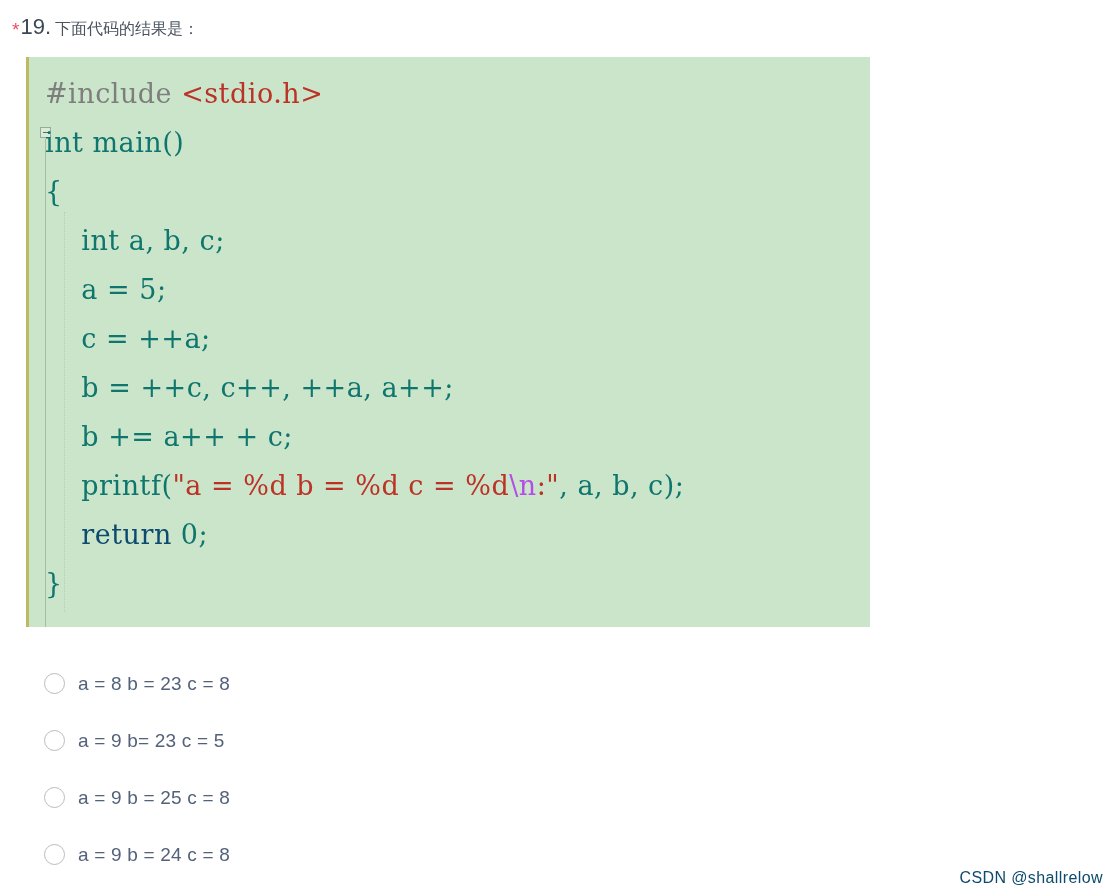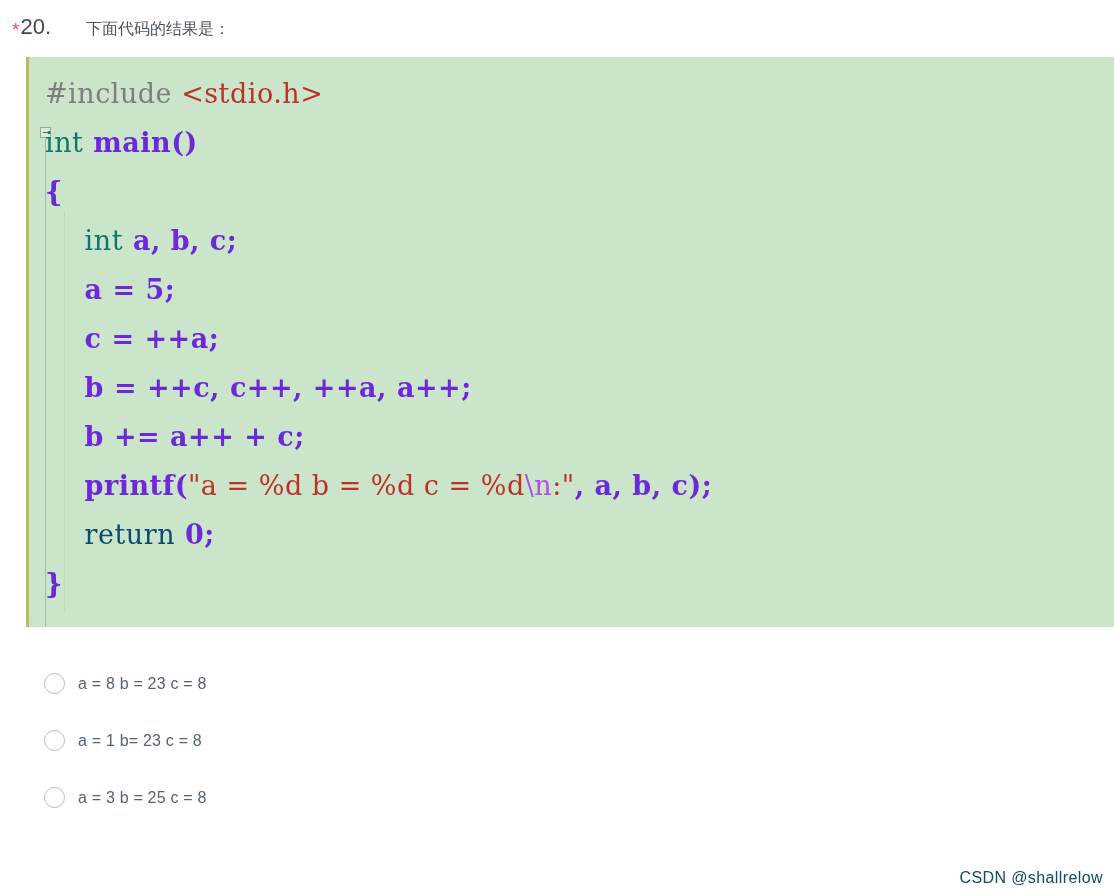--- a/index.html
+++ b/index.html
@@ -37,29 +37,28 @@
     color: #3c4858;
     font-size: 22px;
     font-family: "Liberation Sans", sans-serif;
     letter-spacing: 0px;
     margin-right: 4px;
   }
   #question-text {
     color: #4a5360;
     font-size: 16px;
     font-family: "Liberation Sans", sans-serif;
-    margin-left: 31px;
   }
 
   
   #code-block {
     position: absolute;
     left: 26px;
     top: 57px;
-    width: 1088px;
+    width: 844px;
     height: 570px;
     background: #cbe5cb;
     border-left: 3px solid #bcbc5e;
     box-sizing: border-box;
     overflow: hidden;
   }
   
   #fold-line {
     position: absolute;
     left: 16px;
@@ -106,21 +105,21 @@
     line-height: 49px;
     white-space: pre;
     color: #1d1d1d;
     letter-spacing: 0.5px;
   }
   .code-line { height: 49px; }
   .tok-pre     { color: #7e7e7e; }   
   .tok-header  { color: #bb3327; }   
   .tok-kw      { color: #0f766e; }   
   .tok-kw2     { color: #0c4a6e; }   
-  .tok-plain   { color: #6d28d9; font-weight: bold; }
+  .tok-plain   { color: #0f766e; }
   .tok-str     { color: #bb3327; }   
   .tok-esc     { color: #b64ce8; }   
 
   
   #options {
     position: absolute;
     left: 44px;
     top: 655px;
     width: 800px;
   }
@@ -134,60 +133,64 @@
     height: 21px;
     border: 1px solid #b9bcc0;
     border-radius: 50%;
     background: #ffffff;
     box-sizing: border-box;
     flex: 0 0 auto;
     margin-right: 13px;
   }
   .option-label {
     color: #53627a;
-    font-size: 16px;
+    font-size: 19px;
     font-family: "Liberation Sans", sans-serif;
     letter-spacing: 0.2px;
   }
 
   
   #watermark {
     position: absolute;
     right: 12px;
     bottom: 8px;
     color: #0c4a6e;
     font-size: 16px;
     font-family: "Liberation Sans", sans-serif;
     letter-spacing: 0.4px;
   }
 </style>
 </head>
 <body>
 
 <div id="question-header">
   <span id="required-asterisk">*</span>
-  <span id="question-number">20.</span>
+  <span id="question-number">19.</span>
   <span id="question-text">下面代码的结果是：</span>
 </div>
 
 <div id="code-block">
   <div id="fold-line"></div>
   <div id="indent-guide"></div>
   <div id="fold-toggle"></div>
   <div class="code-lines" id="code-lines"><div class="code-line"><span class="tok-pre">#include </span><span class="tok-header">&lt;stdio.h&gt;</span></div><div class="code-line"><span class="tok-kw">int</span><span class="tok-plain"> main()</span></div><div class="code-line"><span class="tok-plain">{</span></div><div class="code-line"><span class="tok-plain">    </span><span class="tok-kw">int</span><span class="tok-plain"> a, b, c;</span></div><div class="code-line"><span class="tok-plain">    a = 5;</span></div><div class="code-line"><span class="tok-plain">    c = ++a;</span></div><div class="code-line"><span class="tok-plain">    b = ++c, c++, ++a, a++;</span></div><div class="code-line"><span class="tok-plain">    b += a++ + c;</span></div><div class="code-line"><span class="tok-plain">    printf(</span><span class="tok-str">"a = %d b = %d c = %d</span><span class="tok-esc">\n</span><span class="tok-str">:"</span><span class="tok-plain">, a, b, c);</span></div><div class="code-line"><span class="tok-plain">    </span><span class="tok-kw2">return</span><span class="tok-plain"> 0;</span></div><div class="code-line"><span class="tok-plain">}</span></div></div>
 </div>
 
 <div id="options">
     <div class="option-row">
       <span class="radio"></span>
       <span class="option-label">a = 8 b = 23 c = 8</span>
     </div>
     <div class="option-row">
       <span class="radio"></span>
-      <span class="option-label">a = 1 b= 23 c = 8</span>
+      <span class="option-label">a = 9 b= 23 c = 5</span>
     </div>
     <div class="option-row">
       <span class="radio"></span>
-      <span class="option-label">a = 3 b = 25 c = 8</span>
+      <span class="option-label">a = 9 b = 25 c = 8</span>
+    </div>
+    <div class="option-row">
+      <span class="radio"></span>
+      <span class="option-label">a = 9 b = 24 c = 8</span>
     </div>
   </div>
 
 <div id="watermark">CSDN @shallrelow</div>
 
 </body></html>

